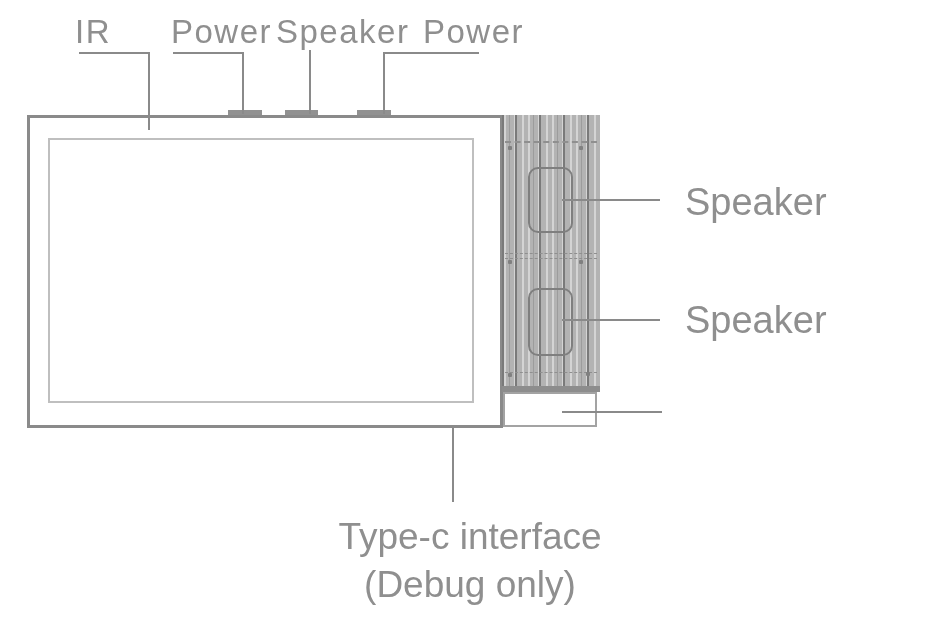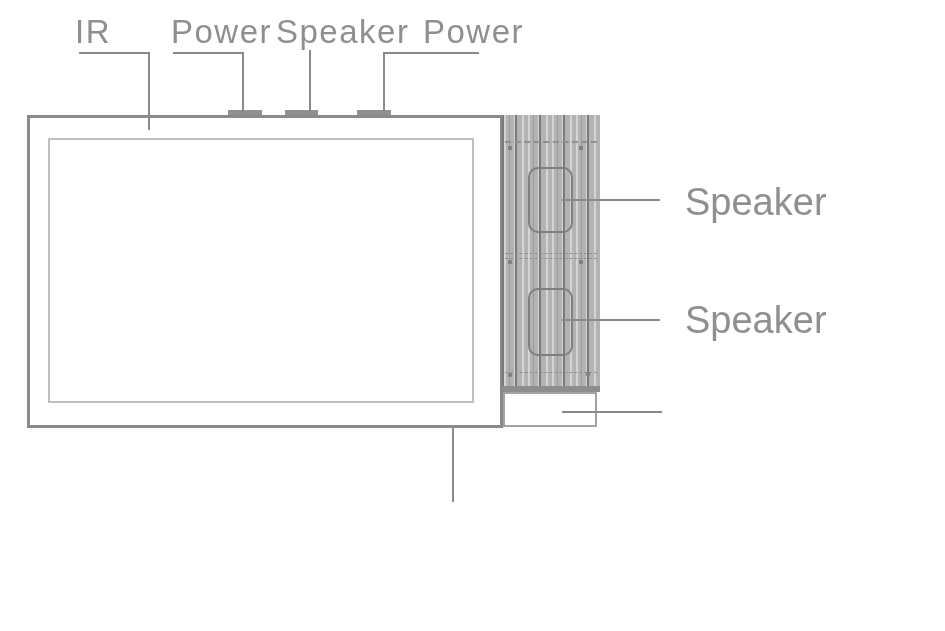--- a/index.html
+++ b/index.html
@@ -172,14 +172,18 @@
   <div class="abs lead lead-typec-v"></div>
 
   <div class="abs lbl lbl-top lbl-ir">IR</div>
   <div class="abs lbl lbl-top lbl-mute">Power</div>
   <div class="abs lbl lbl-top lbl-volume">Speaker</div>
   <div class="abs lbl lbl-top lbl-power">Power</div>
 
   <div class="abs lbl lbl-side lbl-speaker-top">Speaker</div>
   <div class="abs lbl lbl-side lbl-speaker-bottom">Speaker</div>
 
+  <div class="abs lbl lbl-typec">
+    <div>Type-c interface</div>
+    <div>(Debug only)</div>
+  </div>
 
 </div>
 
 </body></html>

